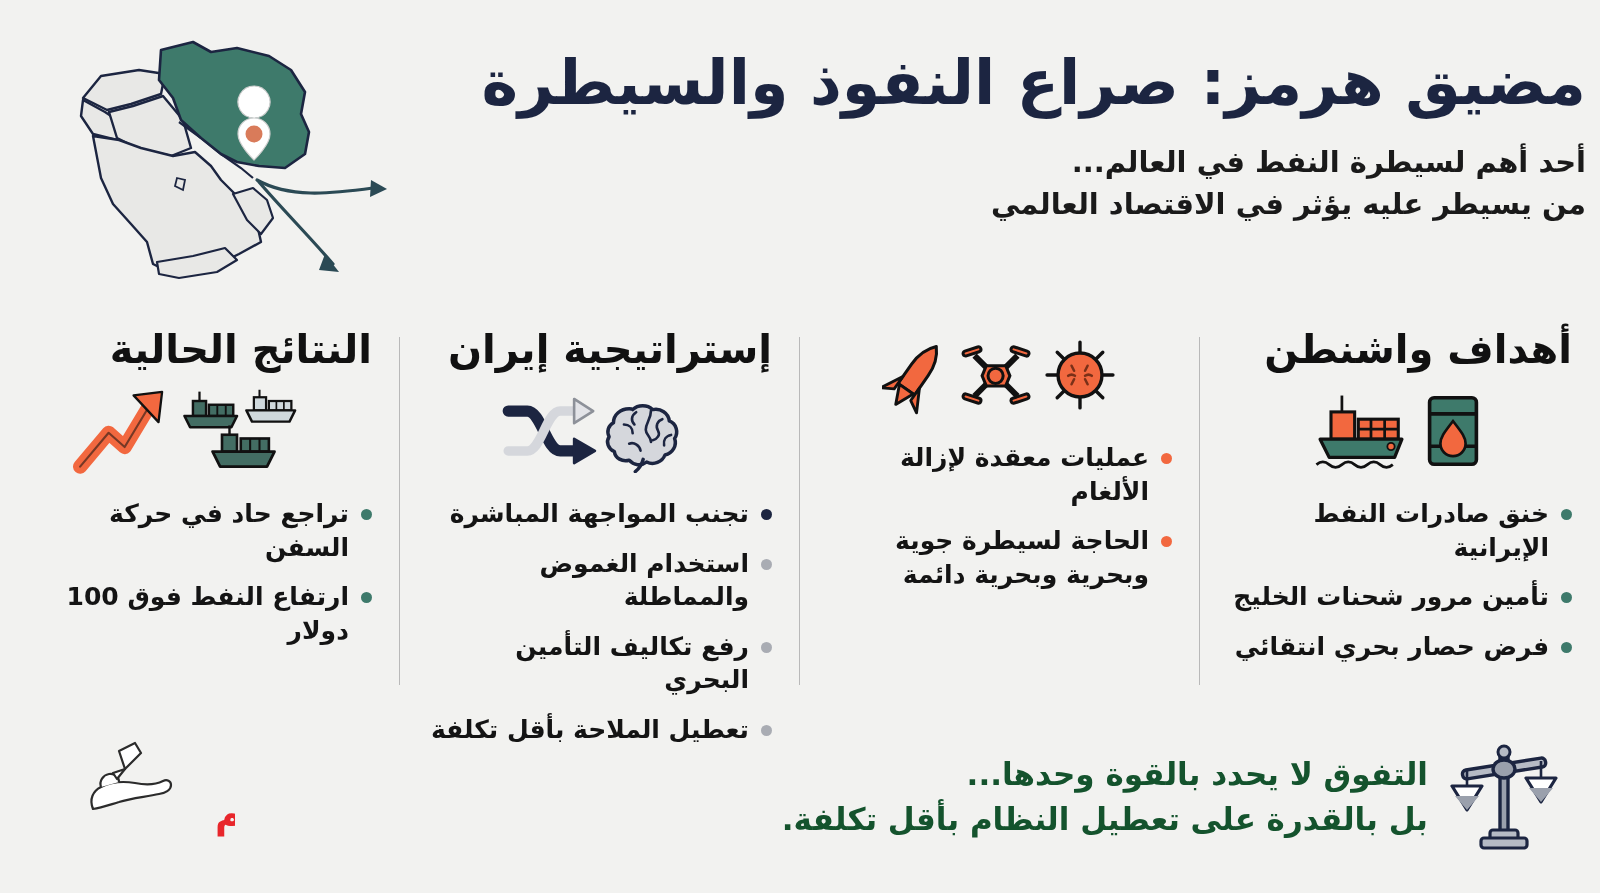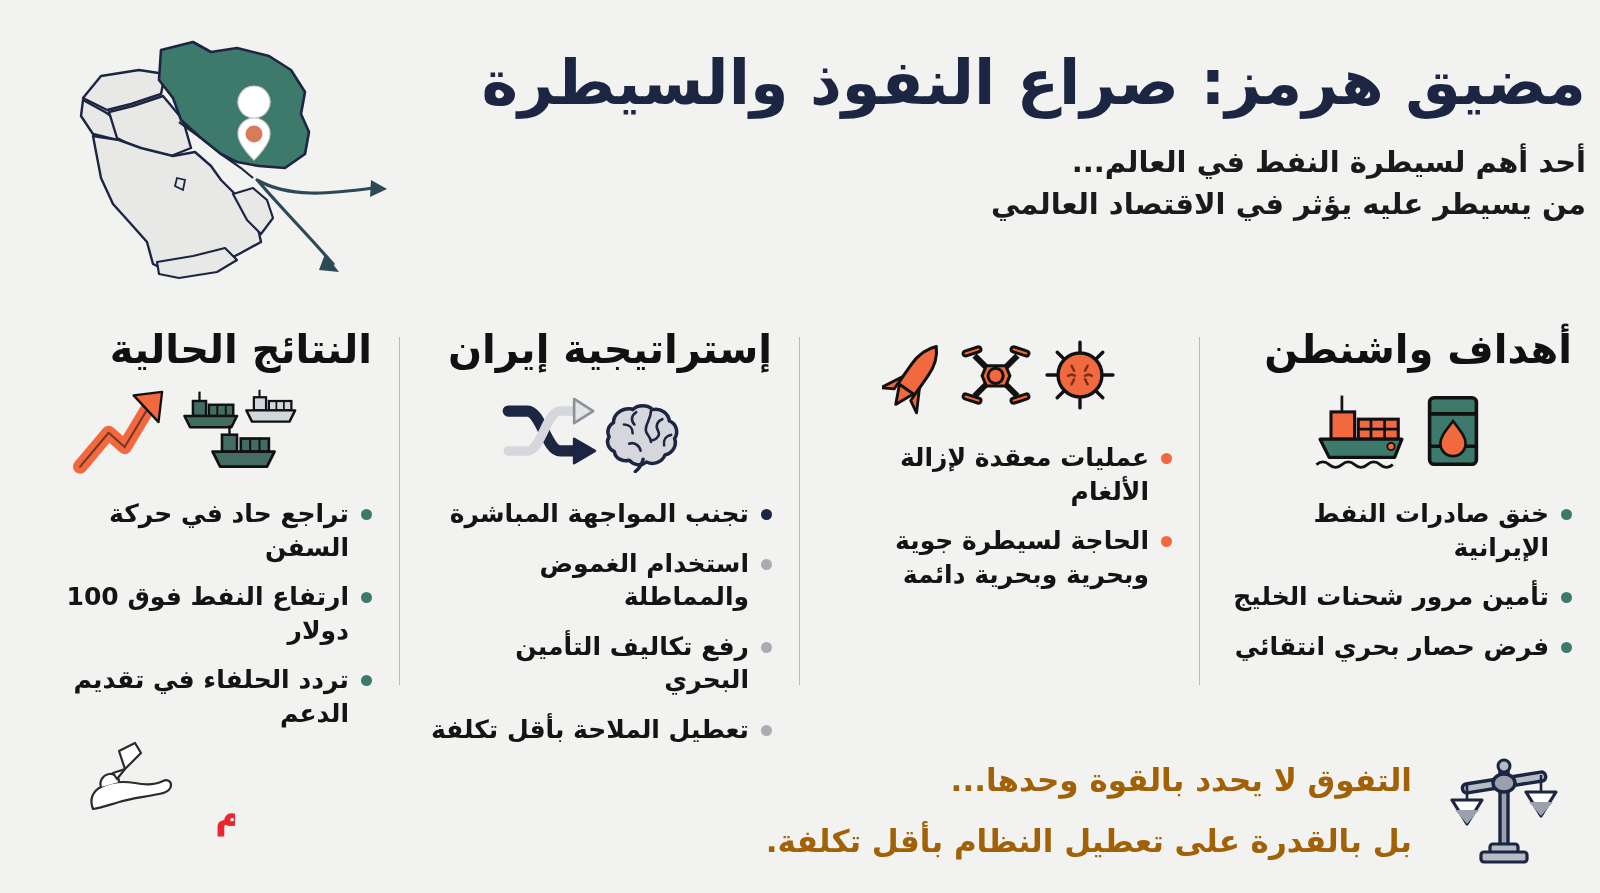--- a/index.html
+++ b/index.html
@@ -77,21 +77,21 @@
   .footer{position:absolute;left:0;top:700px;width:1600px;height:193px;}
   .logo-wrap{position:absolute;left:55px;top:35px;width:180px;height:110px;}
   .footer-right{
     position:absolute;right:40px;top:42px;
     display:flex;flex-direction:row;align-items:center;gap:22px;
     direction:rtl;
   }
   .scale-wrap{width:110px;height:110px;flex:0 0 auto;}
   .footer-text{text-align:right;direction:rtl;}
   .footer-line{
-    font-size:31px;font-weight:bold;color:#a16207;line-height:1.45;margin:16px;
+    font-size:31px;font-weight:bold;color:#14532d;line-height:1.45;margin:0;
     white-space:nowrap;
   }
 </style>
 </head>
 <body>
 
 <div class="page">
 
   <div class="header">
 
@@ -322,24 +322,20 @@
       </div>
       <ul class="bullets">
         <li>
           <span class="dot dot-teal"></span>
           <span class="btext">تراجع حاد في حركة السفن</span>
         </li>
         <li>
           <span class="dot dot-teal"></span>
           <span class="btext">ارتفاع النفط فوق 100 دولار</span>
         </li>
-        <li>
-          <span class="dot dot-teal"></span>
-          <span class="btext">تردد الحلفاء في تقديم الدعم</span>
-        </li>
       </ul>
     </div>
 
   </div>
 
   <div class="footer">
 
     <div class="logo-wrap">
       <svg viewBox="0 0 180 110" width="180" height="110">
         <g fill="#ffffff" stroke="#2b2b2b" stroke-width="2.2" stroke-linejoin="round">

